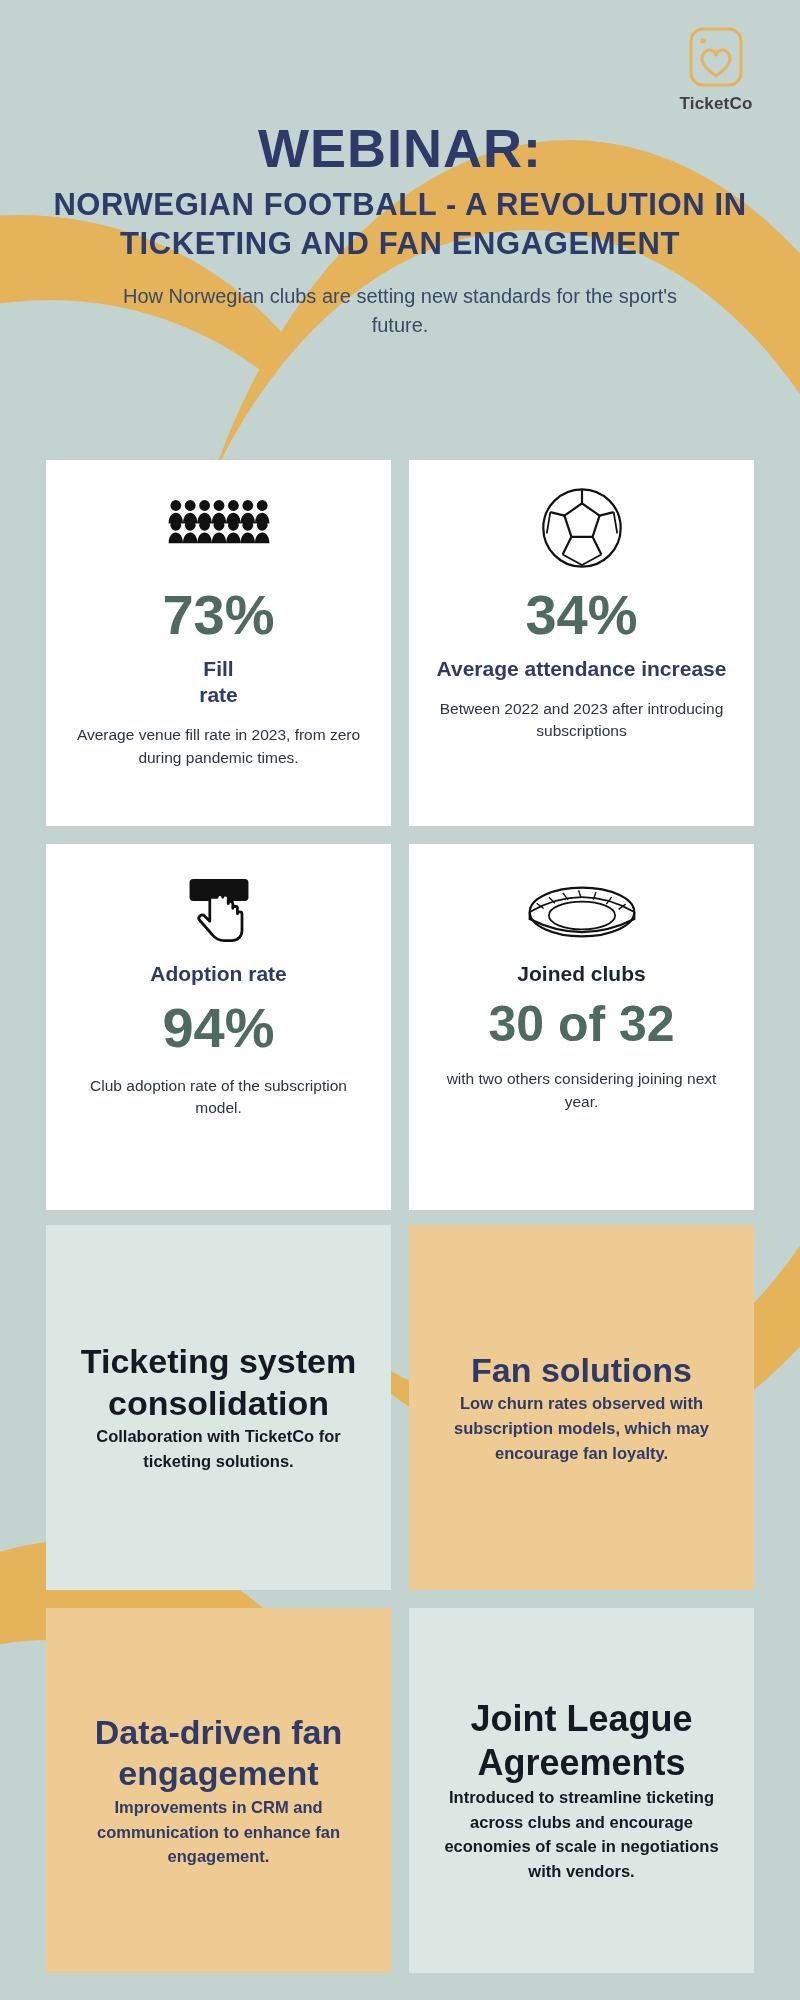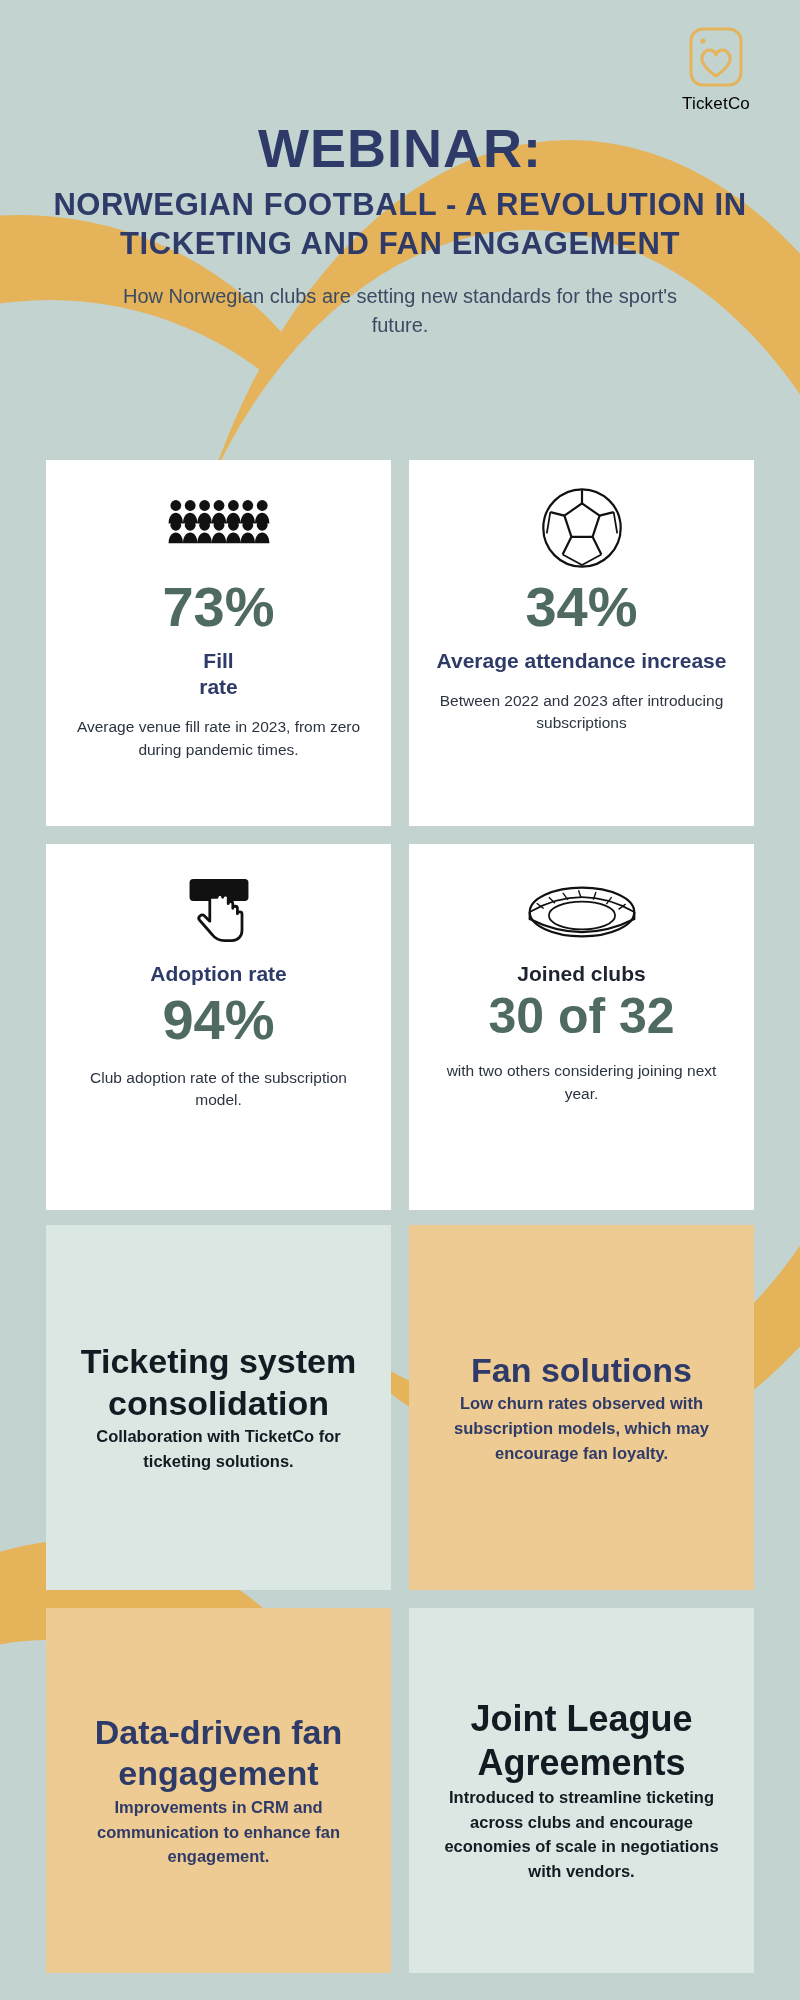--- a/index.html
+++ b/index.html
@@ -79,22 +79,22 @@
     position: absolute;
     right: 36px;
     top: 26px;
     width: 96px;
     text-align: center;
   }
   .logo-mark { width: 62px; height: 62px; margin: 0 auto; }
   .logo-text {
     margin-top: 6px;
     font-size: 17px;
-    font-weight: normal;
-    color: #000000;
+    font-weight: bold;
+    color: #404040;
     letter-spacing: .2px;
   }
 
   
   .headline { position: absolute; top: 120px; left: 40px; width: 720px; text-align: center; }
   .headline h1 {
     color: #2e3a68;
     font-size: 54px;
     font-weight: 800;
     letter-spacing: 1px;
@@ -137,21 +137,21 @@
     flex-direction: column;
     align-items: center;
     justify-content: flex-start;
   }
   .card .icon { height: 92px; display: flex; align-items: center; justify-content: center; }
   .big-num {
     font-size: 56px;
     font-weight: 800;
     color: #4e6a61;
     line-height: 1.1;
-    margin-top: 2px;
+    margin-top: 10px;
   }
   .big-num.wide { font-size: 50px; }
   .card-title {
     font-size: 21px;
     font-weight: bold;
     color: #2e3a68;
     line-height: 1.25;
     margin-top: 10px;
   }
   .card-title.dark { color: #1d2430; }

